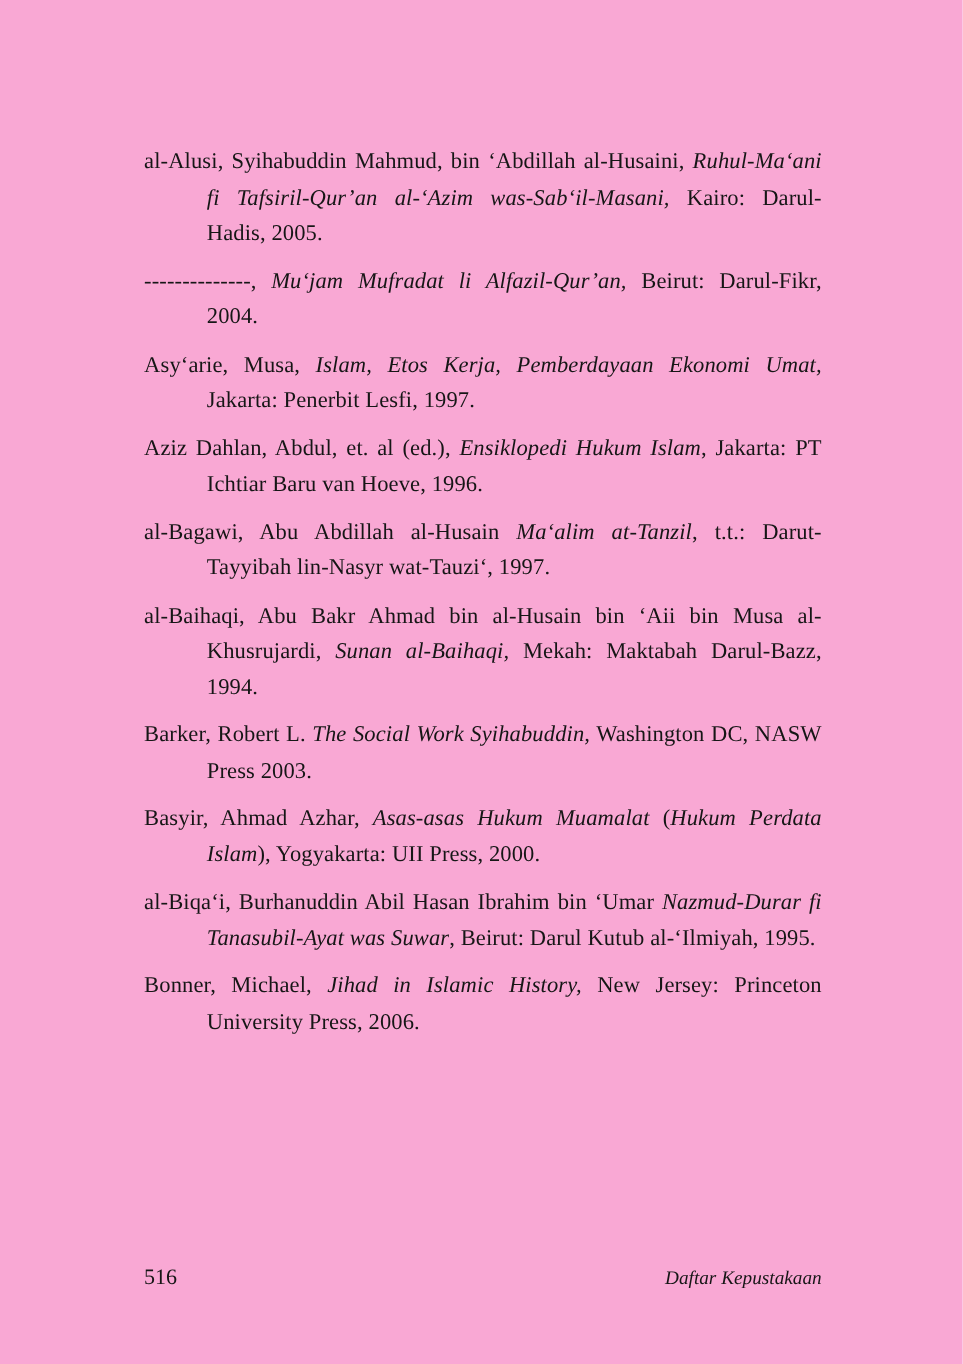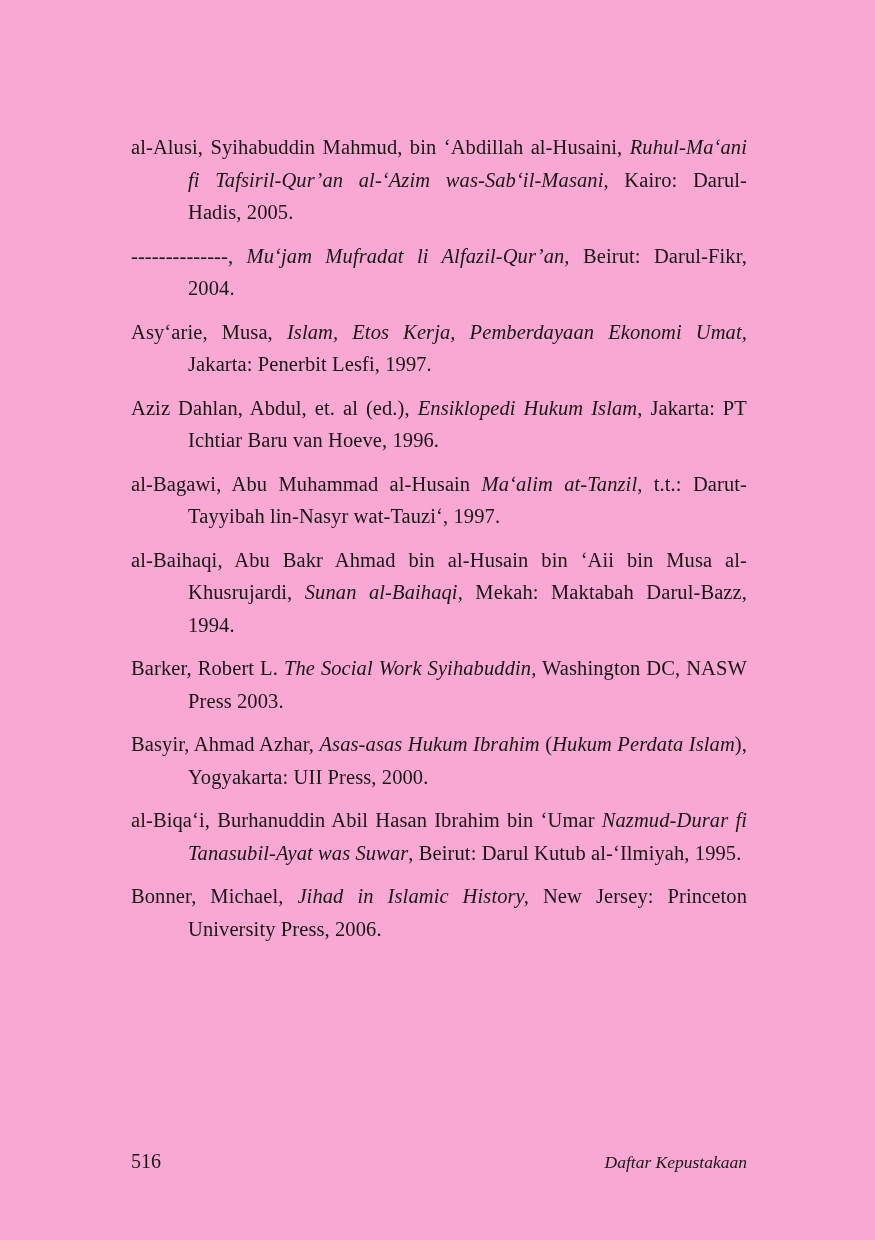--- a/index.html
+++ b/index.html
@@ -58,24 +58,24 @@
 </style>
 </head>
 <body>
 
 <div class="page">
   <div class="content" id="entries">
       <p class="entry"><span>al-Alusi, Syihabuddin Mahmud, bin ‘Abdillah al-Husaini, </span><span class="it">Ruhul-Ma‘ani fi Tafsiril-Qur’an al-‘Azim was-Sab‘il-Masani,</span><span> Kairo: Darul-Hadis, 2005.</span></p>
       <p class="entry"><span>--------------, </span><span class="it">Mu‘jam Mufradat li Alfazil-Qur’an,</span><span> Beirut: Darul-Fikr, 2004.</span></p>
       <p class="entry"><span>Asy‘arie, Musa, </span><span class="it">Islam, Etos Kerja, Pemberdayaan Ekonomi Umat,</span><span> Jakarta: Penerbit Lesfi, 1997.</span></p>
       <p class="entry"><span>Aziz Dahlan, Abdul, et. al (ed.), </span><span class="it">Ensiklopedi Hukum Islam</span><span>, Jakarta: PT Ichtiar Baru van Hoeve, 1996.</span></p>
-      <p class="entry"><span>al-Bagawi, Abu Muhammad al-Husain </span><span class="it">Ma‘alim at-Tanzil</span><span>, t.t.: Darut- Tayyibah lin-Nasyr wat-Tauzi‘, 1997.</span></p>
+      <p class="entry"><span>al-Bagawi, Abu Abdillah al-Husain </span><span class="it">Ma‘alim at-Tanzil</span><span>, t.t.: Darut- Tayyibah lin-Nasyr wat-Tauzi‘, 1997.</span></p>
       <p class="entry"><span>al-Baihaqi, Abu Bakr Ahmad bin al-Husain bin ‘Aii bin Musa al-Khusrujardi, </span><span class="it">Sunan al-Baihaqi,</span><span> Mekah: Maktabah Darul-Bazz, 1994.</span></p>
       <p class="entry"><span>Barker, Robert L. </span><span class="it">The Social Work Syihabuddin,</span><span> Washington DC, NASW Press 2003.</span></p>
-      <p class="entry"><span>Basyir, Ahmad Azhar, </span><span class="it">Asas-asas Hukum Ibrahim</span><span> (</span><span class="it">Hukum Perdata Islam</span><span>), Yogyakarta: UII Press, 2000.</span></p>
+      <p class="entry"><span>Basyir, Ahmad Azhar, </span><span class="it">Asas-asas Hukum Muamalat</span><span> (</span><span class="it">Hukum Perdata Islam</span><span>), Yogyakarta: UII Press, 2000.</span></p>
       <p class="entry"><span>al-Biqa‘i, Burhanuddin Abil Hasan Ibrahim bin ‘Umar </span><span class="it">Nazmud-Durar fi Tanasubil-Ayat was Suwar</span><span>, Beirut: Darul Kutub al-‘Ilmiyah, 1995.</span></p>
       <p class="entry"><span>Bonner, Michael, </span><span class="it">Jihad in Islamic History,</span><span> New Jersey: Princeton University Press, 2006.</span></p>
     </div>
   <div class="footer">
     <span class="page-num">516</span>
     <span class="running-title">Daftar Kepustakaan</span>
   </div>
 </div>
 
 </body></html>

